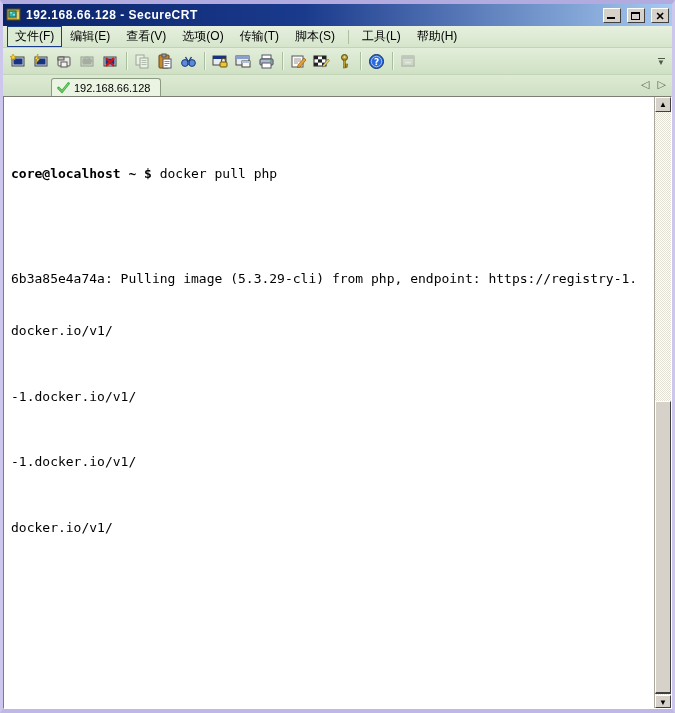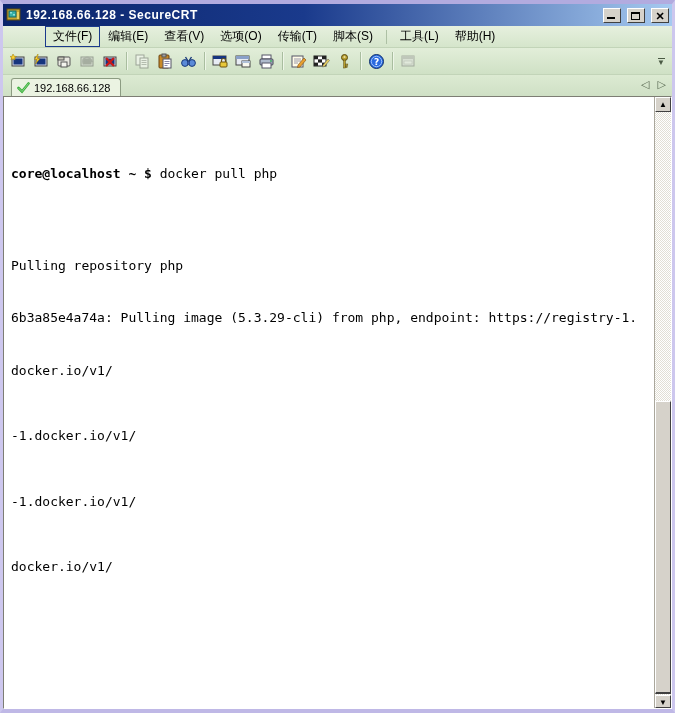--- a/index.html
+++ b/index.html
@@ -39,21 +39,21 @@
 
   
   .menubar {
     height:22px; flex:0 0 22px;
     background:linear-gradient(#e6f0de,#d5e5cb);
     display:flex; align-items:center; padding:0 4px;
     border-bottom:1px solid #c2d4b8;
     font-size:12px; color:#000;
   }
   .menu-item { padding:2px 8px; white-space:nowrap; }
-  .menu-item.focused { border:1px solid #1a3a8c; padding:1px 7px; background:#dcebd3;margin-left:38px; }
+  .menu-item.focused { border:1px solid #1a3a8c; padding:1px 7px; background:#dcebd3; }
   .menu-divider { width:1px; height:14px; background:#adc0a4; margin:0 5px; }
 
   
   .toolbar {
     height:27px; flex:0 0 27px;
     background:linear-gradient(#e2eed9,#cfe1c5);
     display:flex; align-items:center; padding:0 4px;
     border-bottom:1px solid #c2d4b8;
   }
   .tool-btn {
@@ -73,21 +73,21 @@
     height:21px; flex:0 0 21px;
     background:linear-gradient(#dcead2,#cfe0c5);
     display:flex; align-items:flex-end; padding:0 8px; position:relative;
   }
   .session-tab {
     height:18px; min-width:110px;
     background:#ebf3e2;
     border:1px solid #8c9c82; border-bottom:none;
     border-radius:3px 3px 0 0;
     display:flex; align-items:center; gap:4px; padding:0 8px 0 5px;
-    font-size:11px; color:#000;
+    font-size:11px; color:#000;margin-left:40px;
   }
   .tab-arrows { position:absolute; right:6px; top:3px; display:flex; gap:8px; color:#55654e; font-size:11px; }
   .tab-arrow { cursor:default; }
 
   
   .terminal-frame {
     flex:1 1 auto; display:flex;
     border-top:1px solid #7d7d74; border-left:1px solid #7d7d74;
     border-right:1px solid #fff; border-bottom:1px solid #fff;
     background:#fff; overflow:hidden;
@@ -329,21 +329,20 @@
       <span class="tab-arrow">▷</span>
     </div>
   </div>
 
   <div class="terminal-frame">
     <div class="terminal">
       <div class="term-line"><span class="prompt-bold">core@localhost ~ $ </span><span>docker pull php</span></div>
       <div>
         
       
-          <div class="term-line">Pulling repository php</div>
         
           <div class="term-line">6b3a85e4a74a: Pulling image (5.3.29-cli) from php, endpoint: https://registry-1.</div>
         
           <div class="term-line">docker.io/v1/</div>
         
         
           <div class="term-line">-1.docker.io/v1/</div>
         
         
           <div class="term-line">-1.docker.io/v1/</div>

